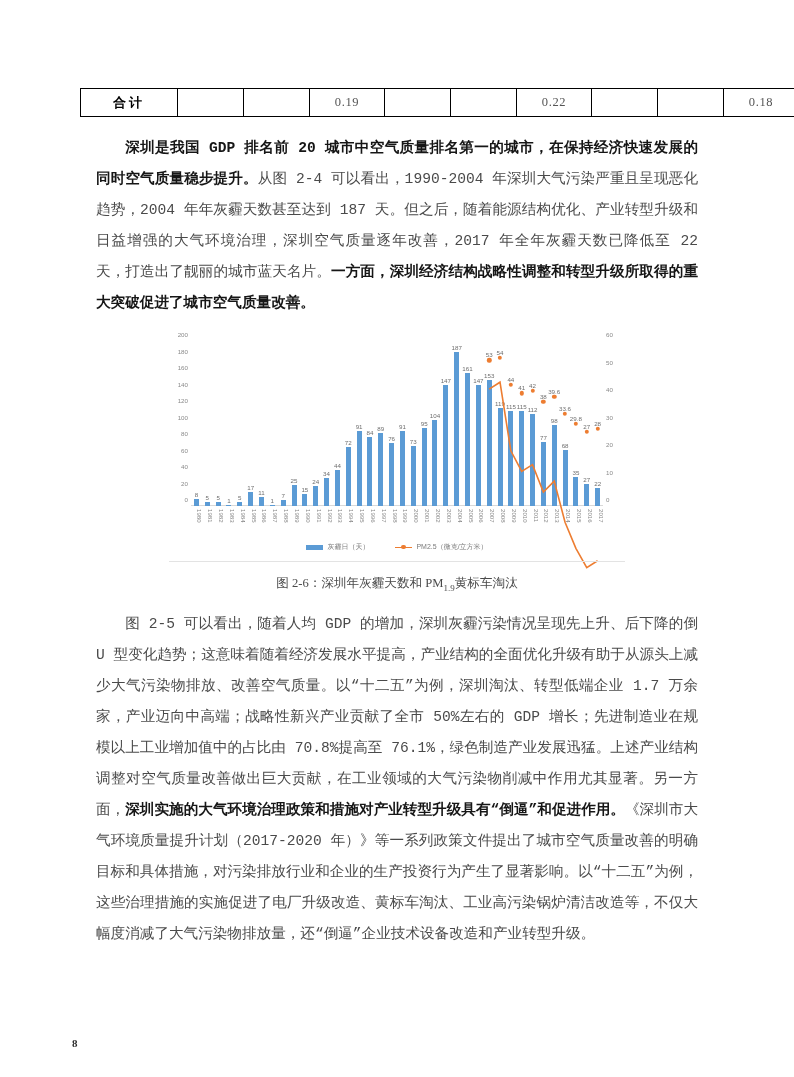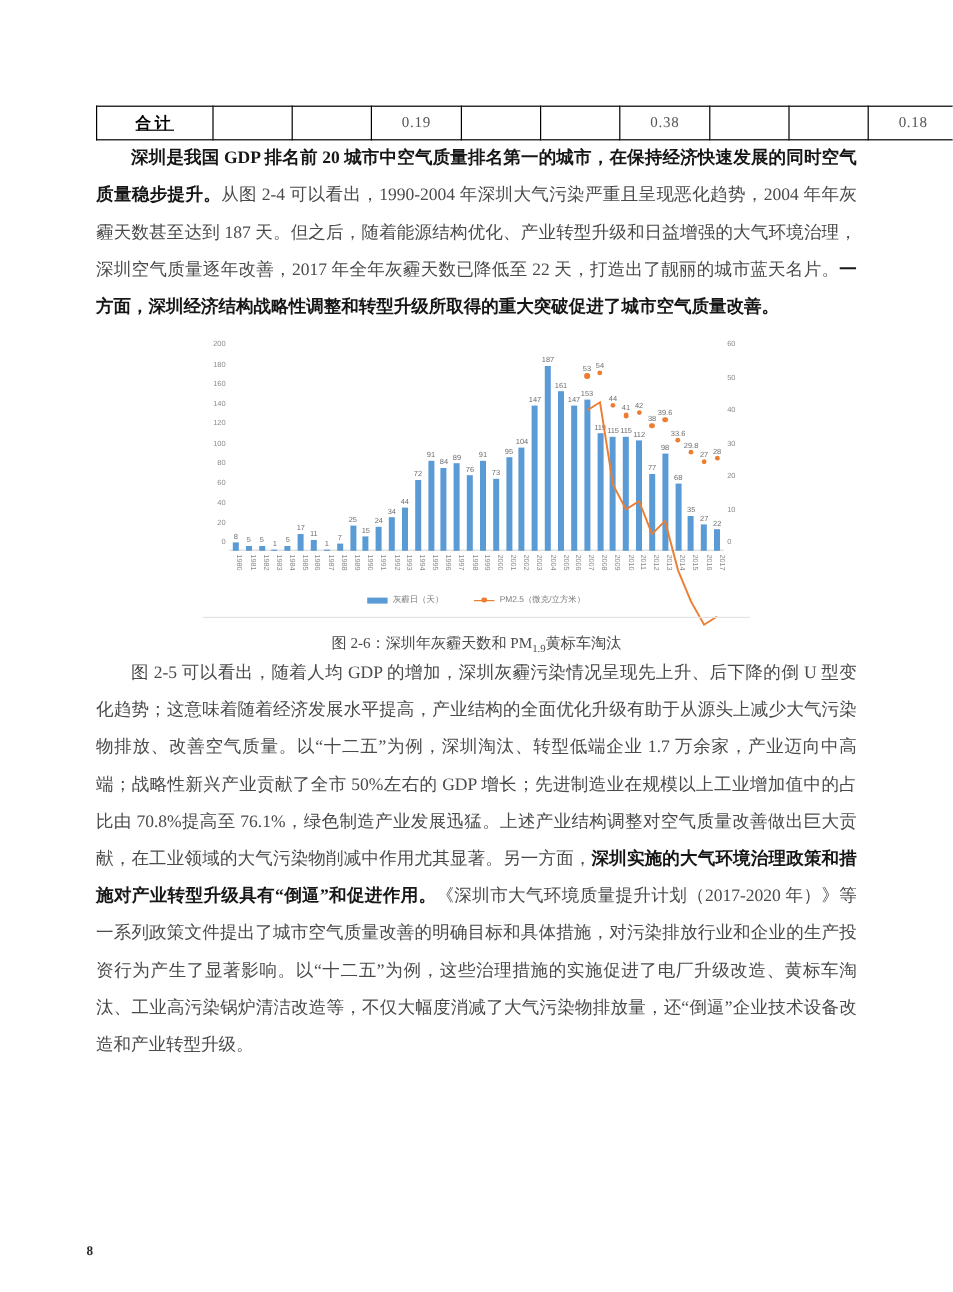--- a/index.html
+++ b/index.html
@@ -42,32 +42,32 @@
     padding: 0 6px;
     text-align: center;
     vertical-align: middle;
     letter-spacing: 0.6px;
   }
   table.summary-table td.label-cell {
     font-weight: bold;
     color: #000000;
     font-size: 13px;
     letter-spacing: 3px;
-    text-decoration: underline;
   }
 
   
   p.body-text {
     font-size: 14.6px;
     line-height: 31px;
     text-align: justify;
     text-justify: inter-ideograph;
-    margin: 0;
+    margin: 16px;
     color: #4a4a4a;
     text-indent: 2em;
+    font-family: Liberation Mono, monospace;
   }
   .para-1 { margin-top: 19px; }
   .para-2 { margin-top: 22px; }
   b.em { font-weight: bold; color: #161616; }
 
   
   .chart-wrap {
     width: 634px;
     margin-top: 17px;
     display: flex;
@@ -218,21 +218,21 @@
 
     <table class="summary-table">
       <tbody>
         <tr>
           <td class="label-cell" style="width:84px">合计</td>
           <td style="width:53px"></td>
           <td style="width:53px"></td>
           <td style="width:62px">0.19</td>
           <td style="width:53px"></td>
           <td style="width:53px"></td>
-          <td style="width:62px">0.38</td>
+          <td style="width:62px">0.22</td>
           <td style="width:53px"></td>
           <td style="width:53px"></td>
           <td style="width:62px">0.18</td>
         </tr>
       </tbody>
     </table>
 
     <p class="body-text para-1">
       <b class="em">深圳是我国 GDP 排名前 20 城市中空气质量排名第一的城市，在保持经济快速发展的同时空气质量稳步提升。</b><span>从图 2-4 可以看出，1990-2004 年深圳大气污染严重且呈现恶化趋势，2004 年年灰霾天数甚至达到 187 天。但之后，随着能源结构优化、产业转型升级和日益增强的大气环境治理，深圳空气质量逐年改善，2017 年全年灰霾天数已降低至 22 天，打造出了靓丽的城市蓝天名片。</span><b class="em">一方面，深圳经济结构战略性调整和转型升级所取得的重大突破促进了城市空气质量改善。</b>
     </p>

